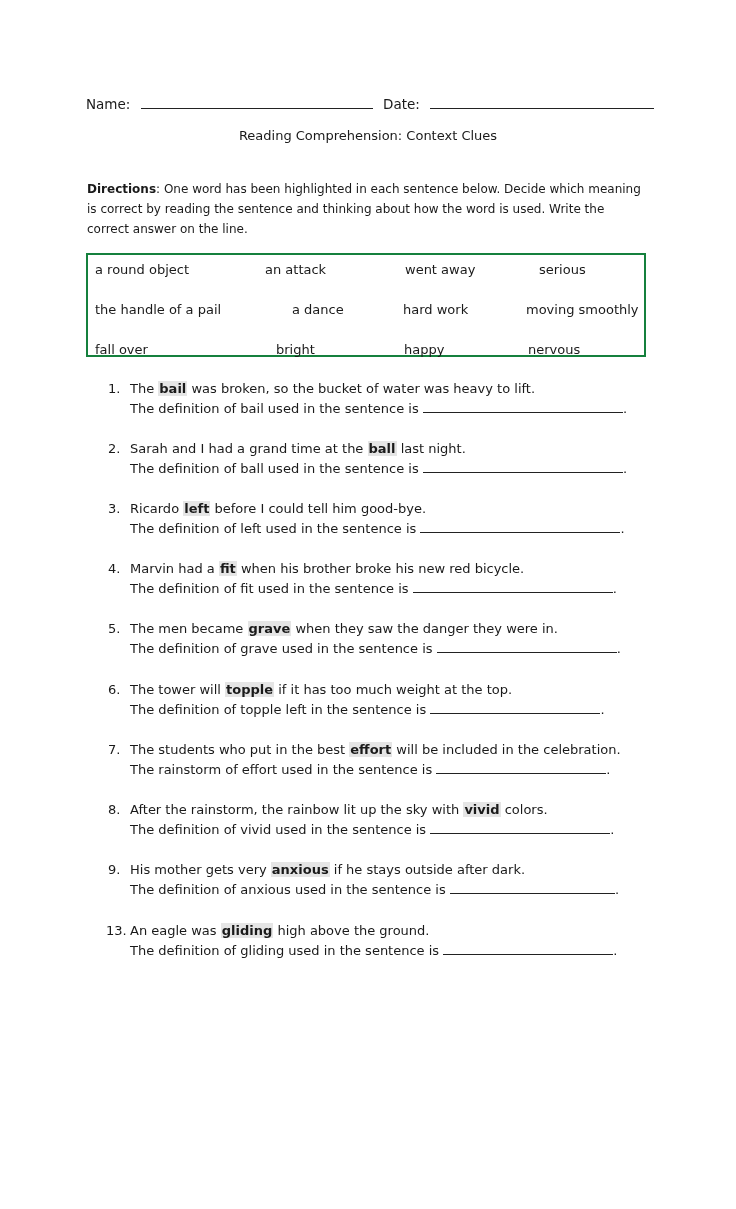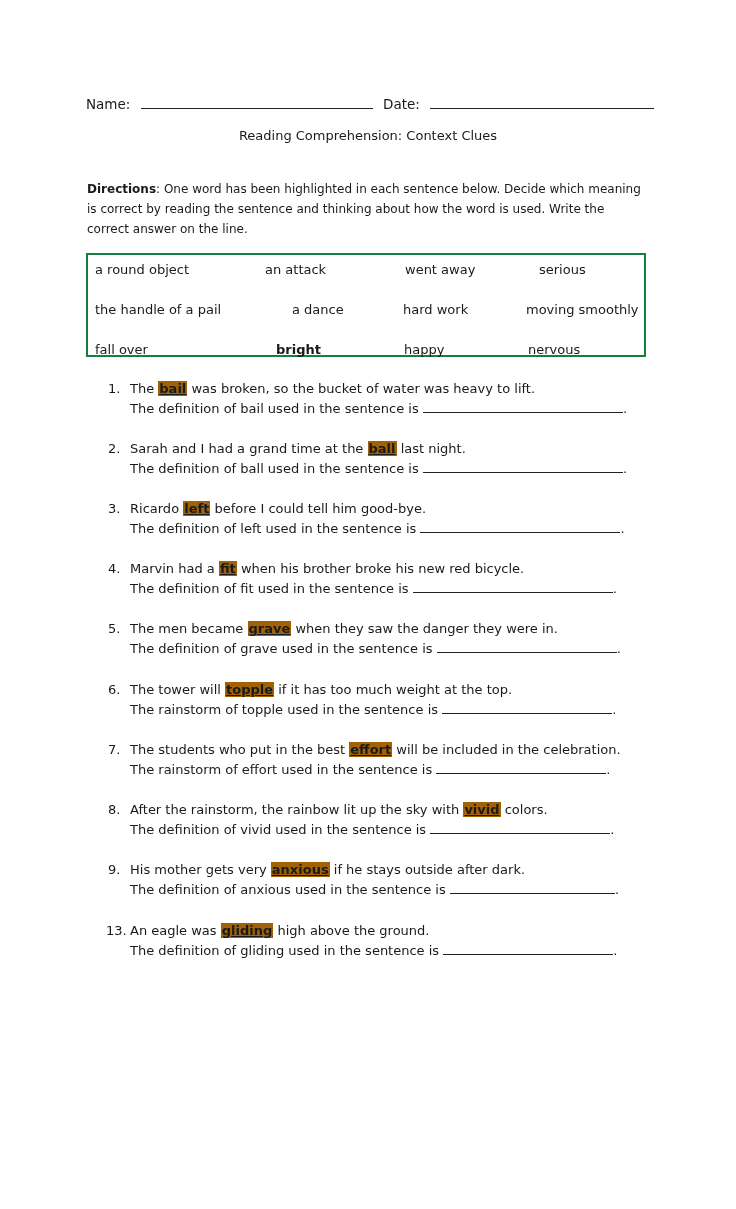--- a/index.html
+++ b/index.html
@@ -26,21 +26,21 @@
   .directions b { font-weight: bold; }
   .word-bank {
     position: absolute; left: 86px; top: 245px; width: 560px; height: 104px;
     border: 2px solid #15803d; box-sizing: border-box;
   }
   .wb-item { position: absolute; font-size: 13px; white-space: nowrap; }
   .question { position: absolute; left: 108px; width: 560px; font-size: 13px; line-height: 20px; }
   .question .num { position: absolute; left: 0; top: 0; }
   .question .sent { position: absolute; left: 22px; top: 0; white-space: nowrap; }
   .question .def { position: absolute; left: 22px; top: 20px; white-space: nowrap; }
-  .hl { background: #a16207; font-weight: bold; padding: 0 1px; text-decoration: underline; }
+  .hl { background: #e5e5e5; font-weight: bold; padding: 0 1px; }
   .answer-line {
     display: inline-block; border-bottom: 1.2px solid #222; height: 13px; vertical-align: baseline;
   }
 </style>
 </head>
 <body>
 
 <div class="page">
 
   <div class="header-line">
@@ -61,21 +61,21 @@
     <span class="wb-item" style="left:177px;top:7px;">an attack</span>
     <span class="wb-item" style="left:317px;top:7px;">went away</span>
     <span class="wb-item" style="left:451px;top:7px;">serious</span>
 
     <span class="wb-item" style="left:7px;top:47px;">the handle of a pail</span>
     <span class="wb-item" style="left:182px;top:47px;margin-left:22px;">a dance</span>
     <span class="wb-item" style="left:315px;top:47px;">hard work</span>
     <span class="wb-item" style="left:438px;top:47px;">moving smoothly</span>
 
     <span class="wb-item" style="left:7px;top:87px;">fall over</span>
-    <span class="wb-item" style="left:188px;top:87px;font-weight:bold;">bright</span>
+    <span class="wb-item" style="left:188px;top:87px;">bright</span>
     <span class="wb-item" style="left:316px;top:87px;">happy</span>
     <span class="wb-item" style="left:440px;top:87px;">nervous</span>
   </div>
 
   <div class="question" style="top:371px;">
     <span class="num">1.</span>
     <span class="sent"><span>The </span><span class="hl">bail</span><span> was broken, so the bucket of water was heavy to lift.</span></span>
     <span class="def"><span>The definition of bail used in the sentence is</span> <span class="answer-line" style="width:200px;"></span>.</span>
   </div>
 
@@ -99,21 +99,21 @@
 
   <div class="question" style="top:611px;">
     <span class="num">5.</span>
     <span class="sent"><span>The men became </span><span class="hl">grave</span><span> when they saw the danger they were in.</span></span>
     <span class="def"><span>The definition of grave used in the sentence is</span> <span class="answer-line" style="width:180px;"></span>.</span>
   </div>
 
   <div class="question" style="top:672px;">
     <span class="num">6.</span>
     <span class="sent"><span>The tower will </span><span class="hl">topple</span><span> if it has too much weight at the top.</span></span>
-    <span class="def"><span>The rainstorm of topple used in the sentence is</span> <span class="answer-line" style="width:170px;"></span>.</span>
+    <span class="def"><span>The definition of topple left in the sentence is</span> <span class="answer-line" style="width:170px;"></span>.</span>
   </div>
 
   <div class="question" style="top:732px;">
     <span class="num">7.</span>
     <span class="sent"><span>The students who put in the best </span><span class="hl">effort</span><span> will be included in the celebration.</span></span>
     <span class="def"><span>The rainstorm of effort used in the sentence is</span> <span class="answer-line" style="width:170px;"></span>.</span>
   </div>
 
   <div class="question" style="top:792px;">
     <span class="num">8.</span>

